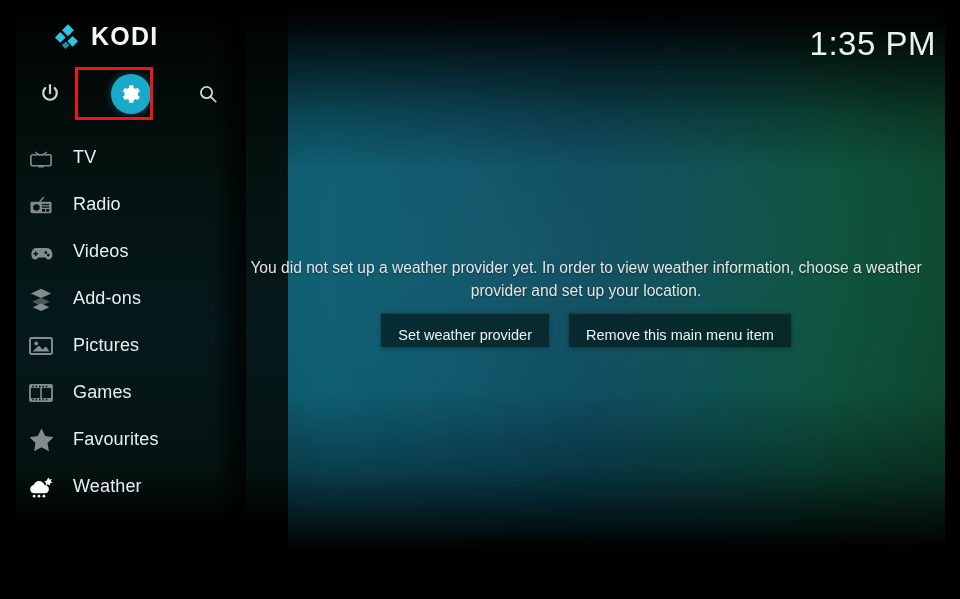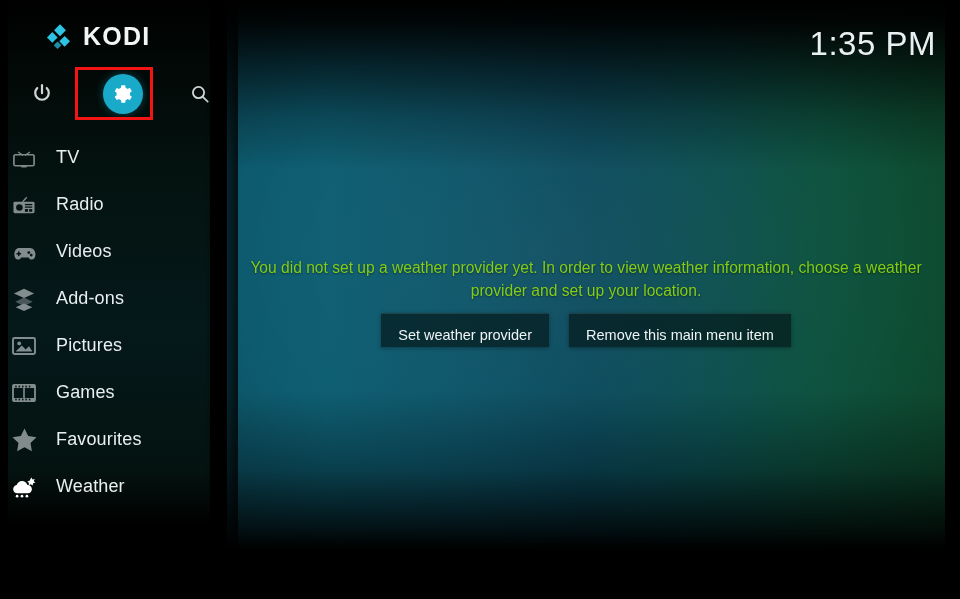--- a/index.html
+++ b/index.html
@@ -66,22 +66,22 @@
     width: 718px; height: 599px;
     background: radial-gradient(ellipse 78% 68% at 46% 42%,
       rgba(255,255,255,0.045) 0%,
       rgba(255,255,255,0.0) 58%,
       rgba(0,0,0,0.20) 100%);
   }
 
   
   .sidebar {
     position: absolute;
-    left: 8px; top: 0;
-    width: 202px; height: 599px;
+    left: 16px; top: 0;
+    width: 272px; height: 599px;
     background:
       linear-gradient(to bottom,
         #000000 0px,
         #020806 60px,
         #041310 180px,
         #05181a 330px,
         #041310 470px,
         #000000 525px,
         #000000 599px);
   }
@@ -145,20 +145,21 @@
   .menu {
     position: absolute;
     left: 0; top: 134px;
     width: 227px;
   }
   .menu-item {
     position: relative;
     height: 47px;
     display: flex;
     align-items: center;
+    padding-left: 9px;
     cursor: pointer;
   }
   .menu-icon {
     width: 32px; height: 30px;
     display: flex; align-items: center; justify-content: center;
     flex: 0 0 32px;
     opacity: 0.62;
   }
   .menu-item.active .menu-icon { opacity: 1; }
   .menu-label {
@@ -186,21 +187,21 @@
   .content {
     position: absolute;
     left: 227px; top: 0;
     width: 718px; height: 599px;
   }
   .notice {
     position: absolute;
     left: 18px; top: 256px;
     width: 682px;
     text-align: center;
-    color: #84cc16;
+    color: #e5e5e5;
     font-size: 15.6px;
     line-height: 23px;
     font-family: "Liberation Sans", sans-serif;
     text-shadow: 0 1px 2px rgba(0,0,0,0.45);
   }
   .btn-row {
     position: absolute;
     left: 0; top: 313px;
     width: 718px;
     display: flex;

